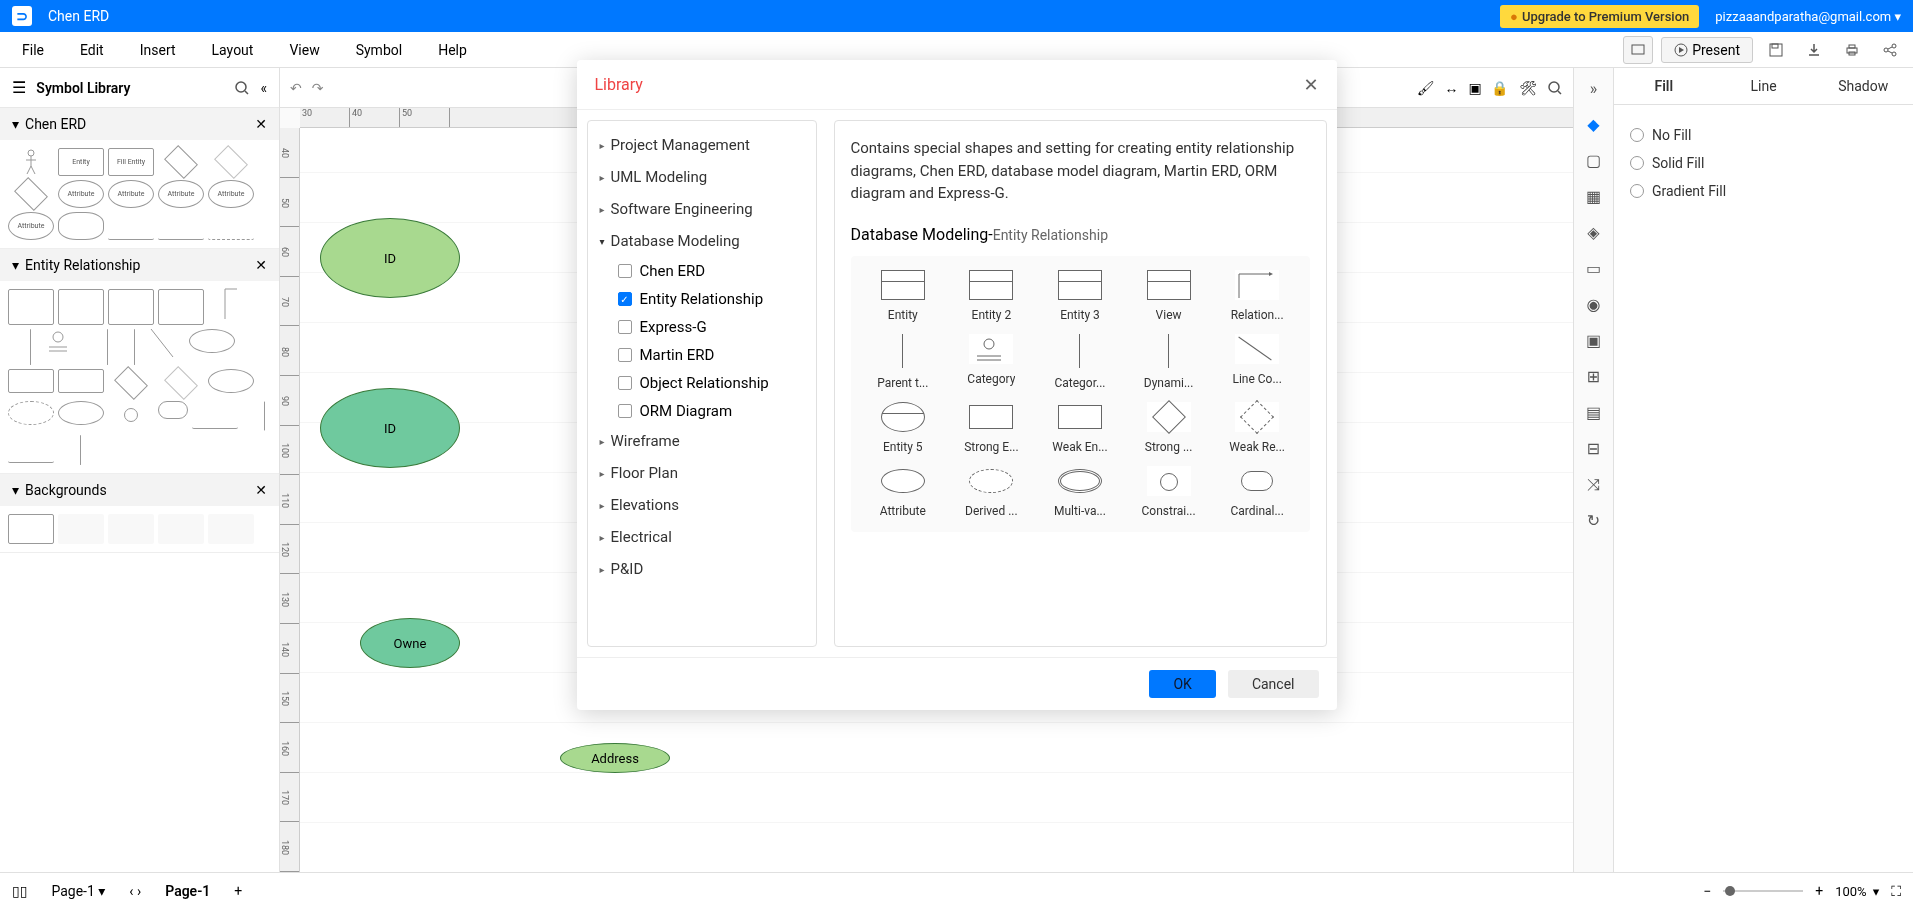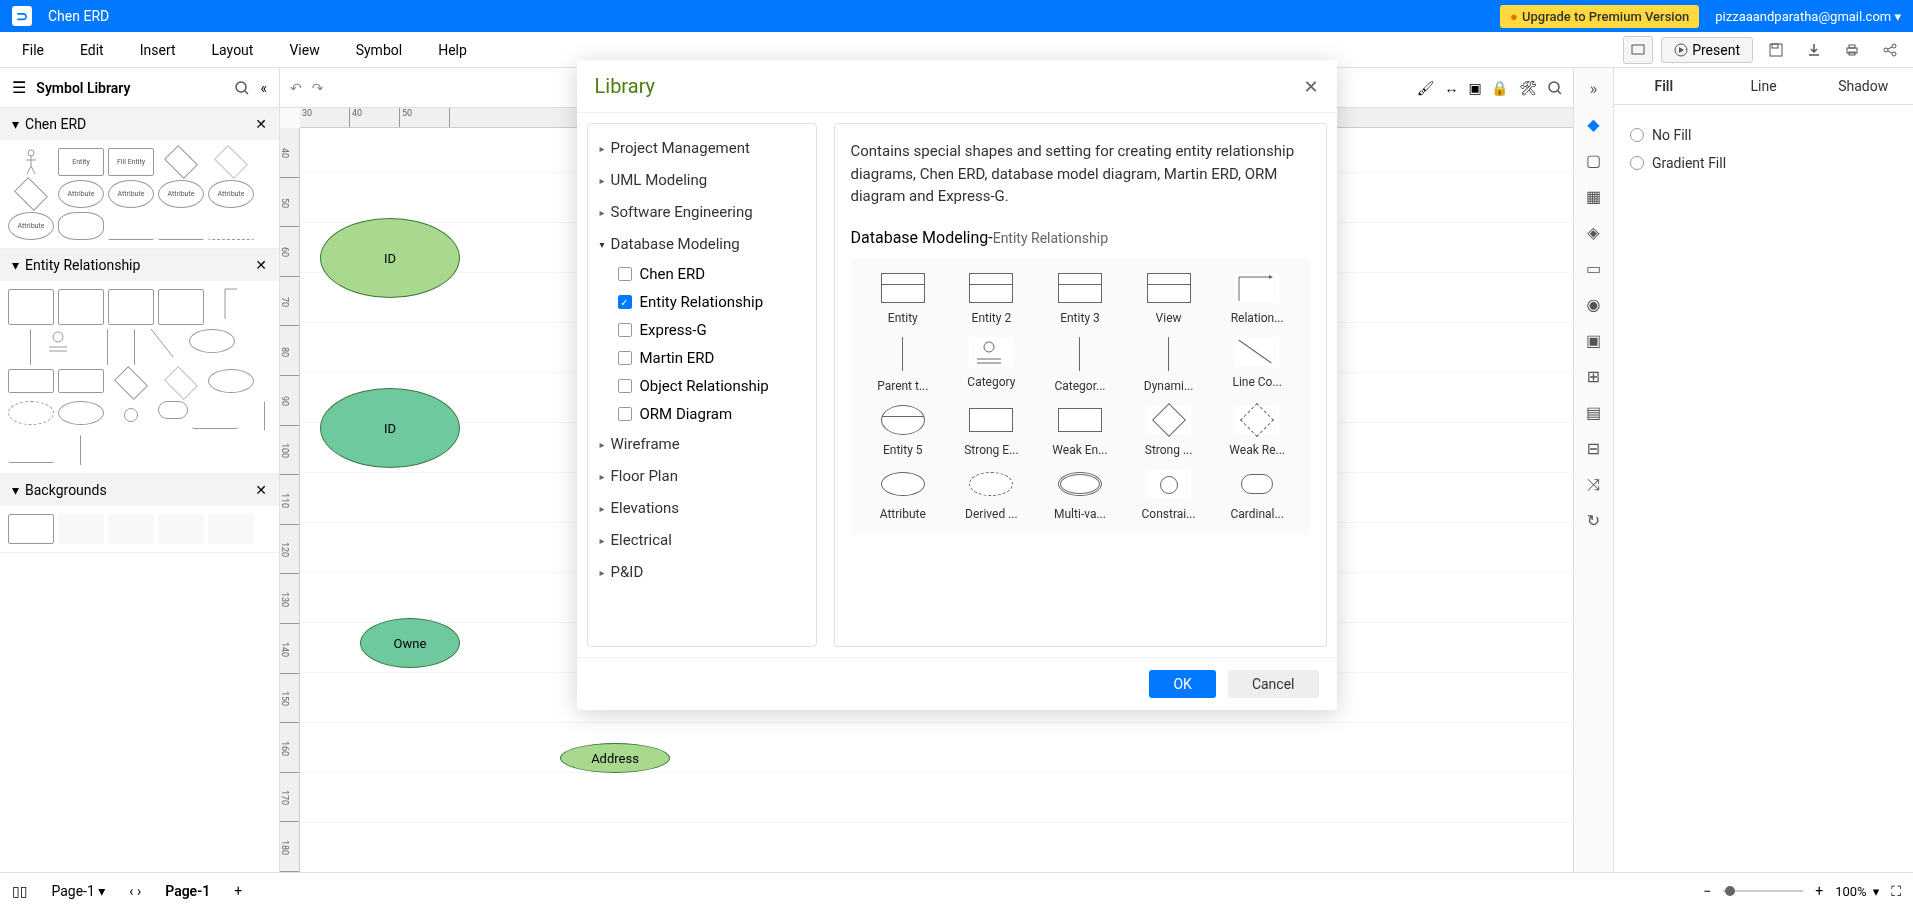--- a/index.html
+++ b/index.html
@@ -63,21 +63,21 @@
 .footer-left{display:flex;align-items:center;gap:16px}
 .footer-right{display:flex;align-items:center;gap:12px}
 .page-tab{padding:4px 8px;border-radius:3px;font-size:14px}
 .page-tab.active{font-weight:600}
 .zoom{display:flex;align-items:center;gap:6px;font-size:13px}
 .zoom-slider{width:80px;height:2px;background:#ccc;position:relative}
 .zoom-slider::after{content:'';position:absolute;width:10px;height:10px;background:#666;border-radius:50%;top:-4px;left:2px}
 .modal-overlay{position:absolute;top:0;left:0;right:0;bottom:0;z-index:100;display:flex;justify-content:center;pointer-events:none}
 .modal{width:760px;background:#fff;box-shadow:0 4px 24px rgba(0,0,0,0.18);border-radius:4px;margin-top:60px;pointer-events:auto;height:650px;display:flex;flex-direction:column}
 .modal-header{padding:14px 18px;display:flex;justify-content:space-between;align-items:center;border-bottom:1px solid #eee}
-.modal-title{font-size:20px;color:#4d7c0f}
+.modal-title{font-size:16px;color:#ef4444}
 .modal-close{font-size:18px;color:#666;cursor:pointer}
 .modal-body{flex:1;display:flex;padding:10px;gap:17px;overflow:hidden}
 .modal-left{width:230px;border:1px solid #e0e0e0;border-radius:4px;padding:8px;overflow-y:auto}
 .tree-item{display:flex;align-items:center;gap:6px;padding:7px 4px;font-size:15px;color:#333}
 .tree-item.expanded::before{content:'▾';font-size:10px}
 .tree-item.collapsed::before{content:'▸';font-size:10px;color:#666}
 .tree-child{padding:5px 4px 5px 22px;display:flex;align-items:center;gap:8px;font-size:15px}
 .checkbox{width:14px;height:14px;border:1px solid #999;border-radius:2px;display:flex;align-items:center;justify-content:center}
 .checkbox.checked{background:#0078ff;border-color:#0078ff;color:#fff;font-size:10px}
 .modal-right{flex:1;border:1px solid #e0e0e0;border-radius:4px;padding:16px;overflow-y:auto}
@@ -97,21 +97,21 @@
 .grid-shape.diag::after{content:'';position:absolute;width:40px;border-top:1px solid #666;transform:rotate(35deg);top:14px}
 .grid-shape.dashdiamond{border:none;position:relative}
 .grid-shape.dashdiamond::after{content:'';position:absolute;width:22px;height:22px;border:1px dashed #666;transform:rotate(45deg);top:3px;left:10px}
 .grid-shape.dashed-ell{border:1px dashed #666;border-radius:50%}
 .grid-shape.tiny-circle{border:none}
 .grid-shape.tiny-circle::after{content:'';display:block;width:16px;height:16px;border:1px solid #666;border-radius:50%;margin:7px auto}
 .grid-shape.pill{border-radius:12px;width:32px;height:20px;margin:5px auto}
 .grid-label{font-size:12px;color:#333;text-align:center;max-width:64px;white-space:nowrap;overflow:hidden;text-overflow:ellipsis}
 .modal-footer{padding:12px 18px;display:flex;justify-content:flex-end;gap:12px;border-top:1px solid #eee}
 .btn{padding:6px 24px;border-radius:3px;font-size:14px;border:none;cursor:pointer}
-.btn-primary{background:#0078ff;color:#ffffff}
+.btn-primary{background:#0078ff;color:#0f172a}
 .btn-default{background:#eee;color:#333}
 svg{display:block}
 </style>
 </head>
 <body>
 
 <div class="app-header">
   <div class="header-left">
     <div class="logo-icon">⊃</div>
     <div class="header-title">Chen ERD</div>
@@ -354,20 +354,24 @@
         <div class="rp-tab">Line</div>
         <div class="rp-tab">Shadow</div>
       </div>
       <div class="rp-body">
         <div class="rp-option">
             <div class="radio"></div>
             <span>No Fill</span>
           </div>
         <div class="rp-option">
             <div class="radio"></div>
+            <span>Solid Fill</span>
+          </div>
+        <div class="rp-option">
+            <div class="radio"></div>
             <span>Gradient Fill</span>
           </div>
       </div>
     </div>
   </div>
 </div>
 
 <div class="footer">
   <div class="footer-left">
     <span>▯▯</span>

